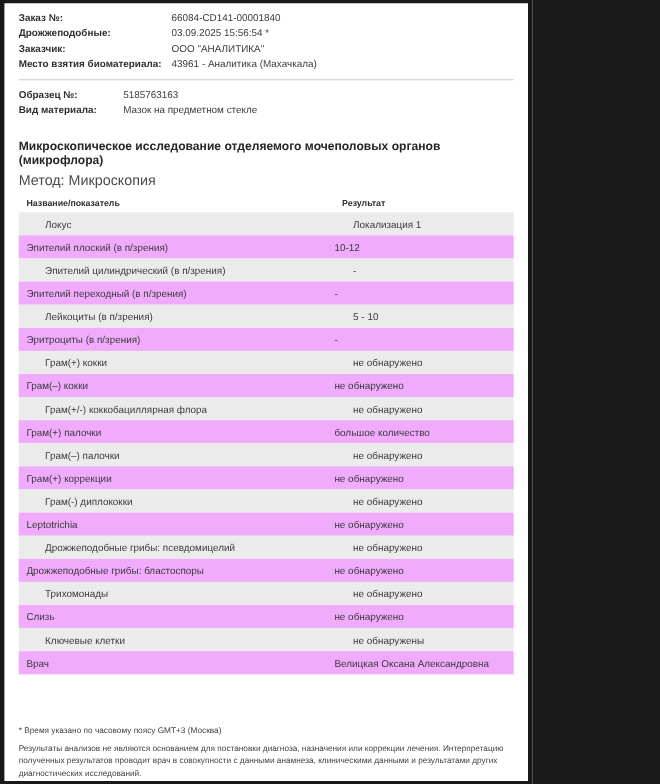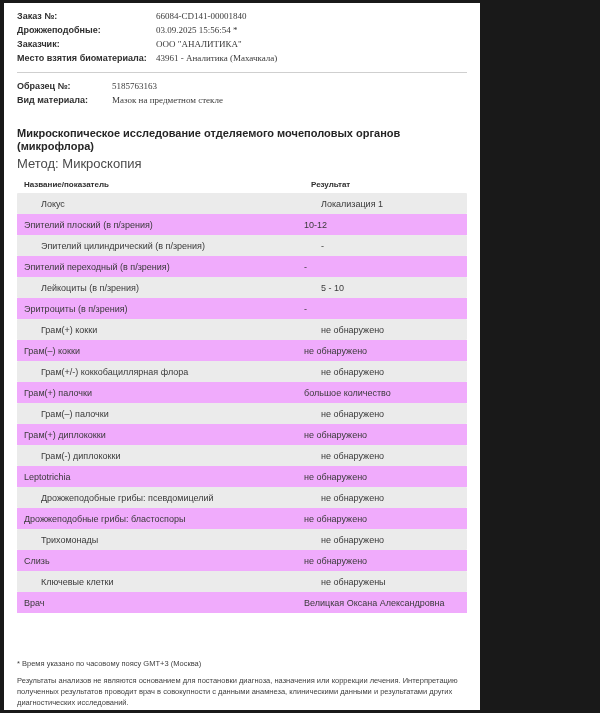--- a/index.html
+++ b/index.html
@@ -16,21 +16,21 @@
     border: solid #191919;
     border-width: 3px 4px 3px 4px;
     padding: 0 13px;
     overflow: hidden;
   }
   
   .order-block { padding-top: 6px; }
   .kv-row { display: grid; line-height: 14px; font-size: 9px; }
   .order-block .kv-row { grid-template-columns: 139px 1fr; }
   .kv-label { font-weight: bold; color: #2f2f2f; }
-  .kv-value { color: #3a3a3a; font-family: Liberation Serif, serif; }
+  .kv-value { color: #3a3a3a; }
   .divider {
     border: none;
     border-top: 1px solid #cfcfcf;
     margin-top: 7px;
   }
   
   .sample-block {
     margin-top: 6px;
     display: grid;
     grid-template-columns: 342px 1fr;
@@ -181,21 +181,21 @@
     </div>
     <div class="trow">
       <span class="tcell">Грам(+) палочки</span>
       <span class="tcell">большое количество</span>
     </div>
     <div class="trow stripe">
       <span class="tcell">Грам(–) палочки</span>
       <span class="tcell">не обнаружено</span>
     </div>
     <div class="trow">
-      <span class="tcell">Грам(+) диплококки</span>
+      <span class="tcell">Грам(+) коррекции</span>
       <span class="tcell">не обнаружено</span>
     </div>
     <div class="trow stripe">
       <span class="tcell">Грам(-) диплококки</span>
       <span class="tcell">не обнаружено</span>
     </div>
     <div class="trow">
       <span class="tcell">Leptotrichia</span>
       <span class="tcell">не обнаружено</span>
     </div>

